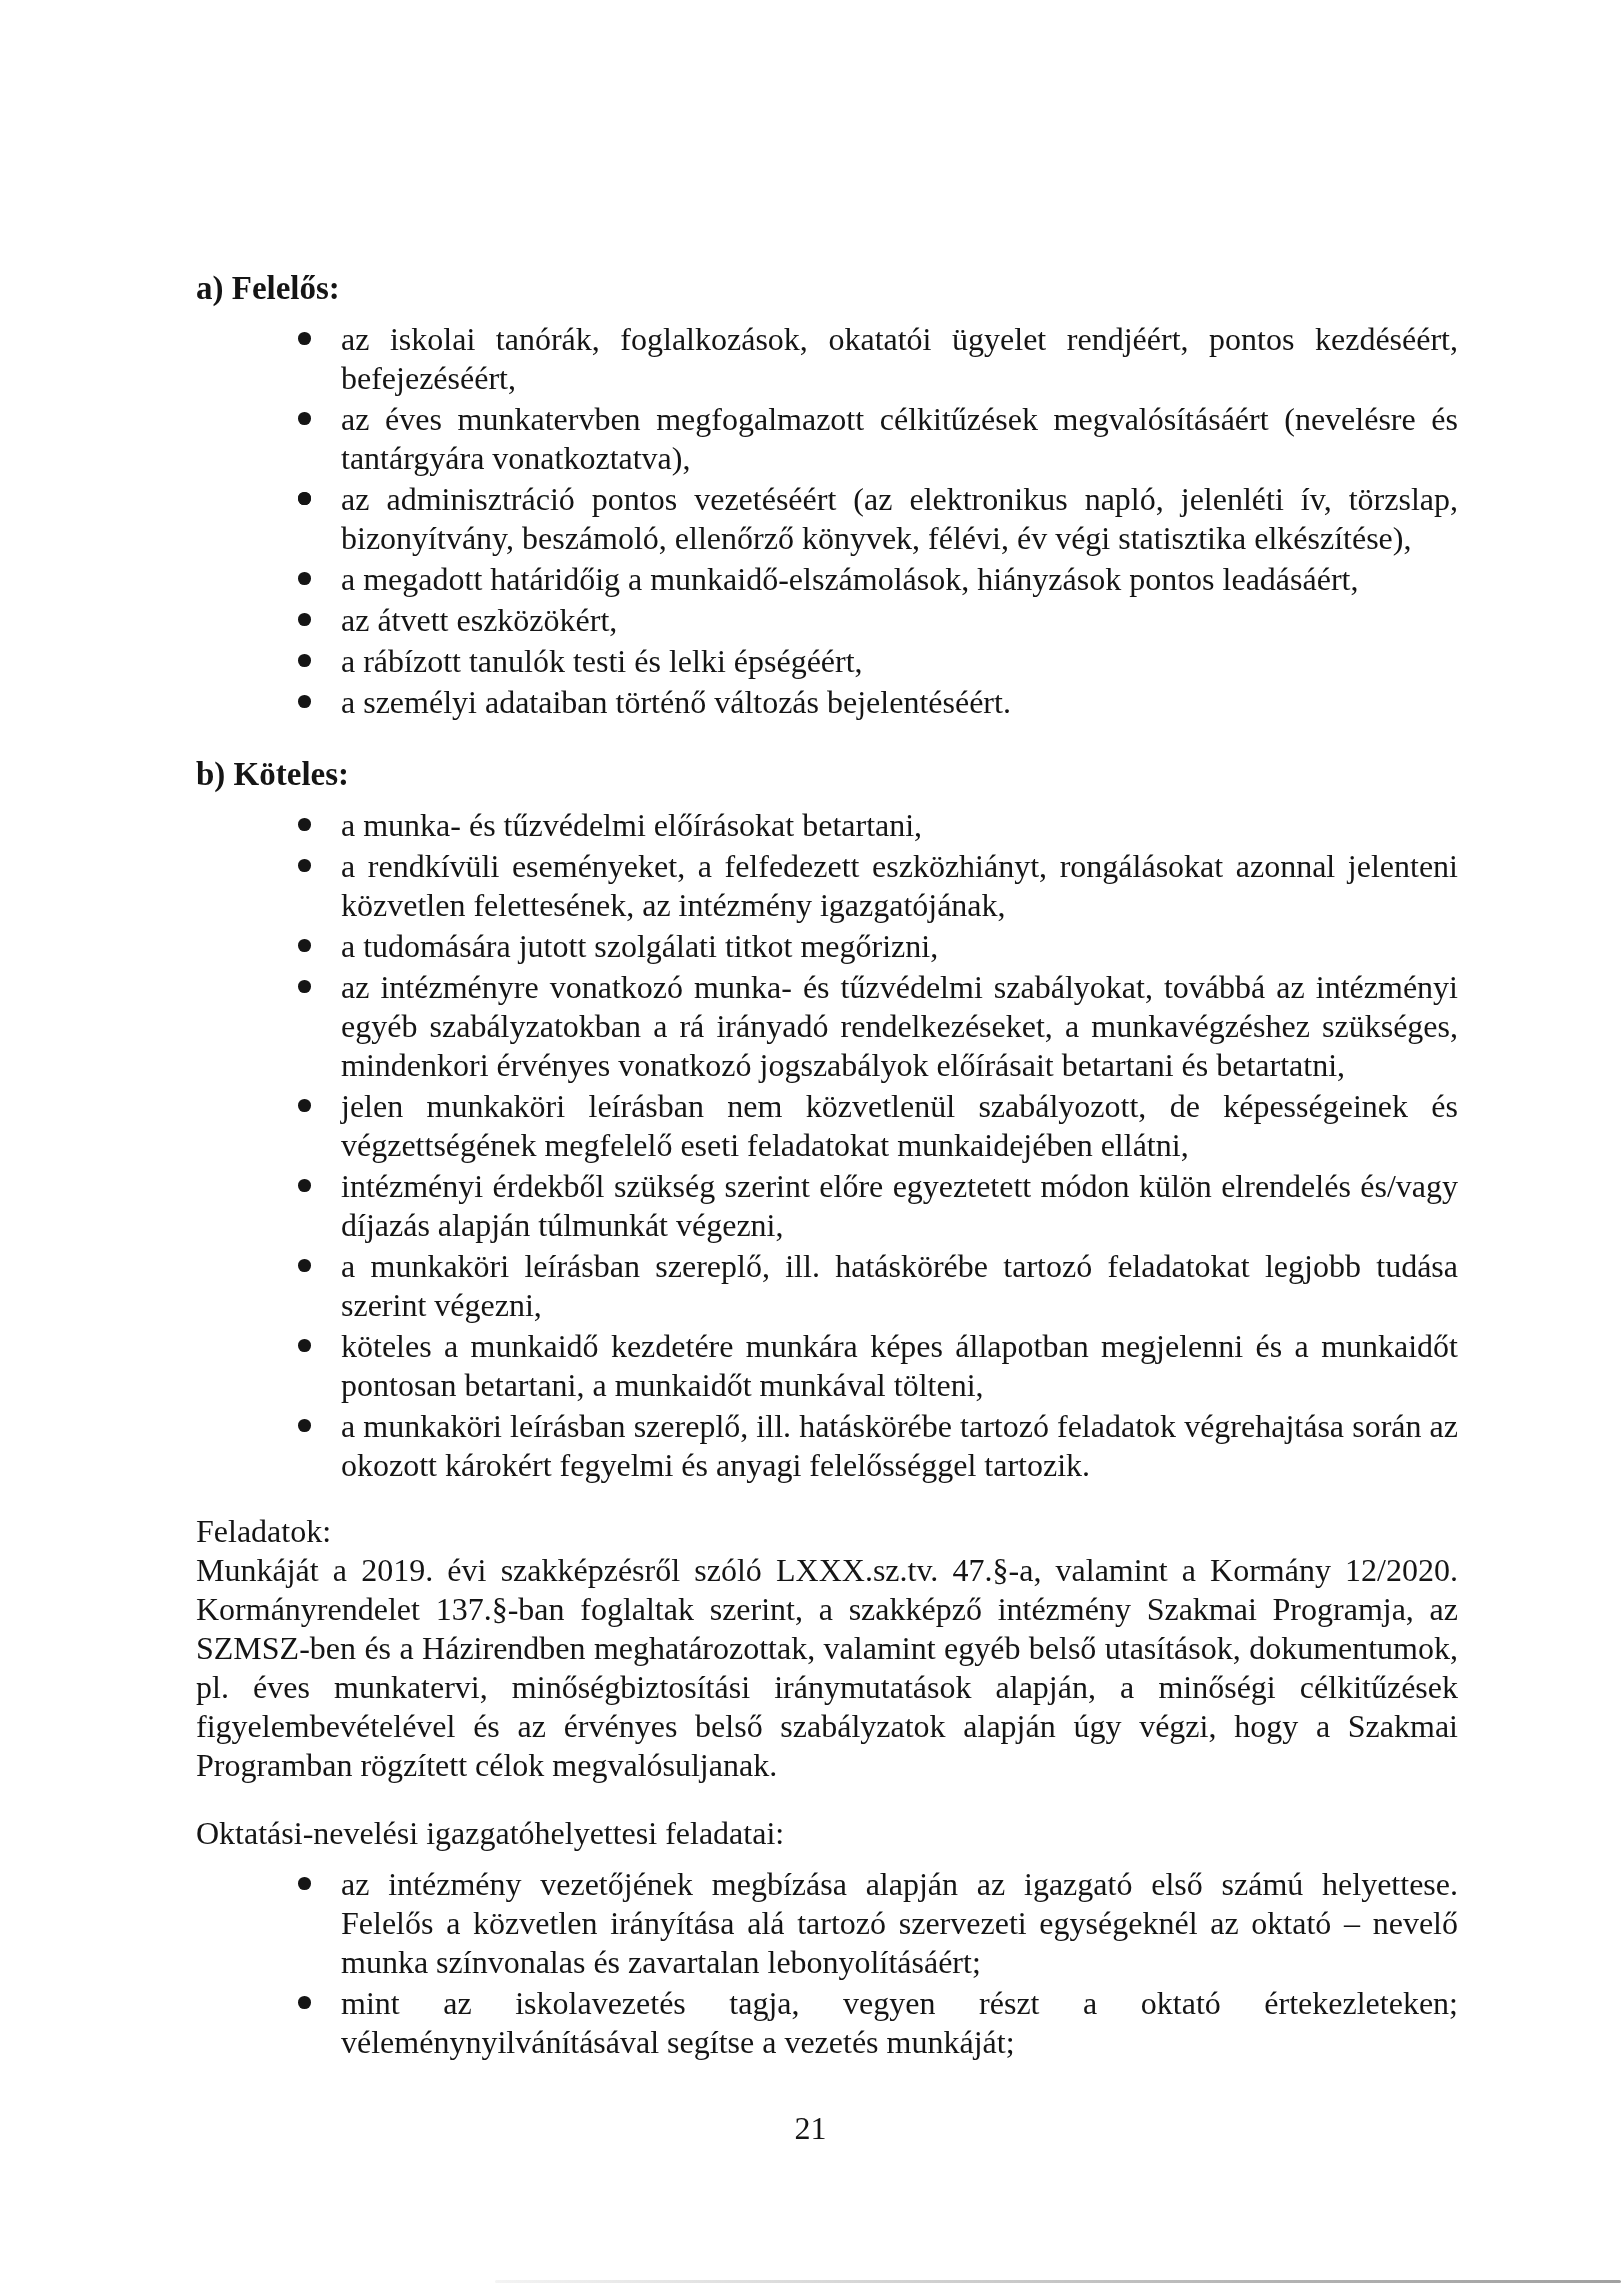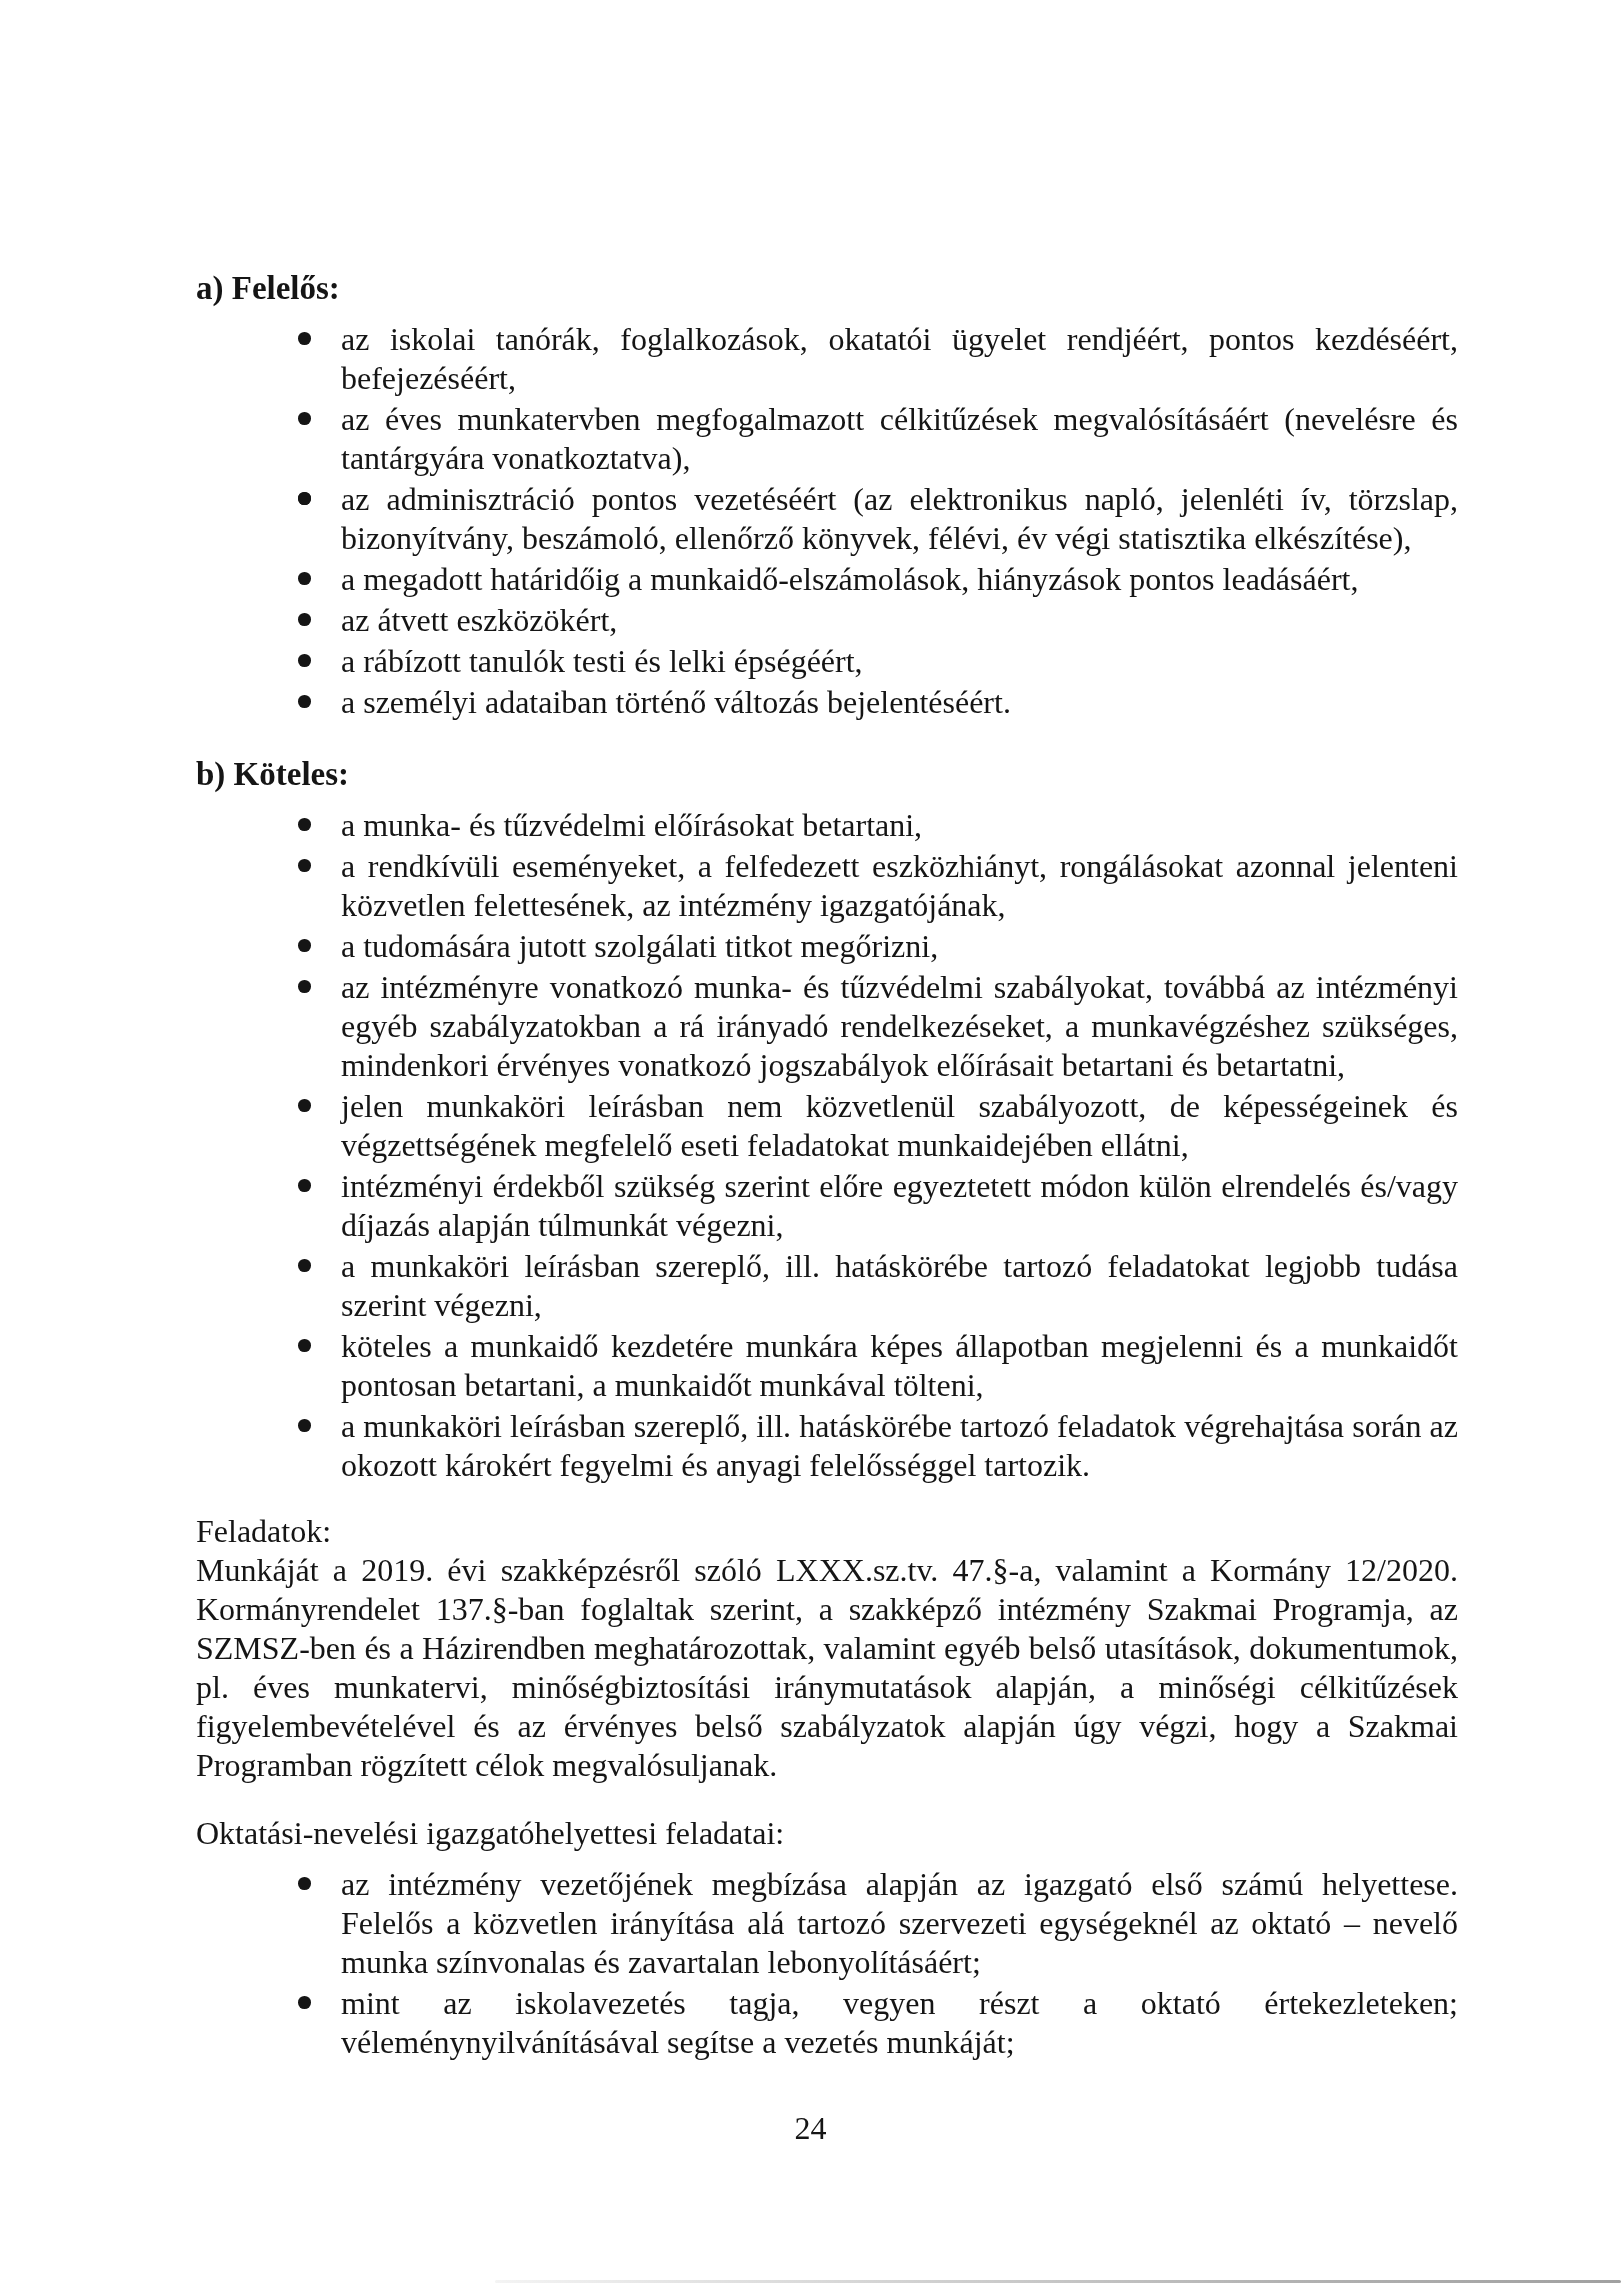--- a/index.html
+++ b/index.html
@@ -208,17 +208,17 @@
 
           <li>
             <span class="bullet-dot"></span>
             <span>mint az iskolavezetés tagja, vegyen részt a oktató értekezleteken; véleménynyilvánításával segítse a vezetés munkáját;</span>
           </li>
         </ul>
     </section>
 
   </div>
 
-  <div class="page-number">24</div>
+  <div class="page-number">21</div>
 
   <div class="scan-artifact-line"></div>
 </div>
 
 
 </body></html>

